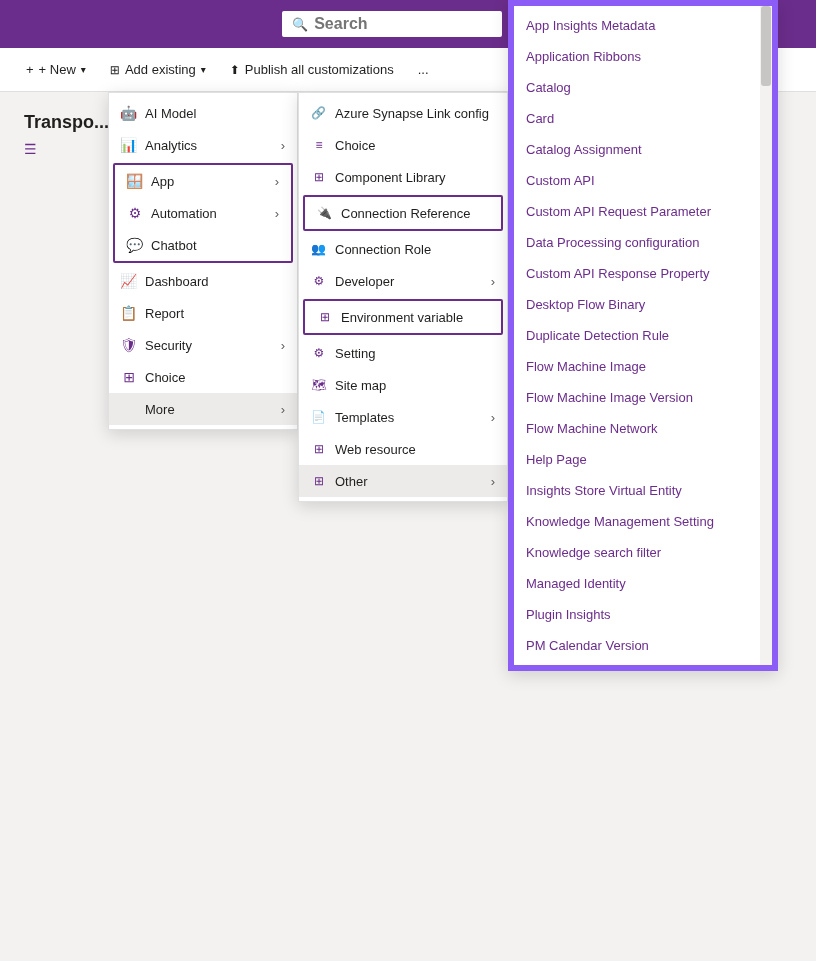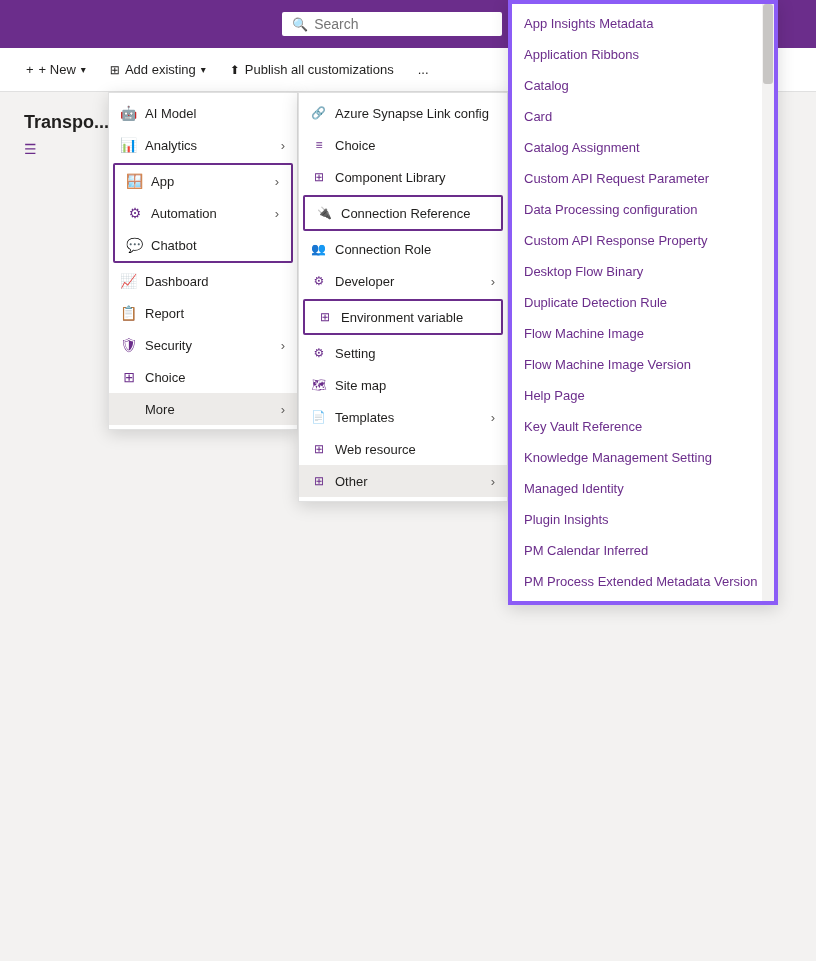--- a/index.html
+++ b/index.html
@@ -28,23 +28,24 @@
       background: white;
       border-radius: 2px;
       padding: 4px 10px;
       gap: 6px;
       width: 220px;
       margin-left: 270px;
     }
     .search-box input {
       border: none;
       outline: none;
-      font-size: 14px;
+      font-size: 16px;
       color: #8b5cf6;
       width: 160px;
+      font-weight: bold;
     }
 
     
     .toolbar {
       background: white;
       height: 44px;
       display: flex;
       align-items: center;
       padding: 0 16px;
       gap: 4px;
@@ -122,21 +123,21 @@
       width: 210px;
       padding: 4px 0;
     }
 
     
     .menu-l3 {
       position: absolute;
       left: 400px;
       top: -92px;
       background: white;
-      border: 4px solid #8b5cf6;
+      border: 6px solid #8b5cf6;
       box-shadow: 0 4px 16px rgba(0,0,0,0.15);
       width: 270px;
       padding: 4px 0;
       max-height: 870px;
       overflow-y: auto;
     }
     .menu-l3 .menu-item {
       color: #6b2d8b;
       font-size: 13px;
     }
@@ -343,20 +344,23 @@
     <div class="menu-item">
       <span>Catalog</span>
     </div>
     <div class="menu-item">
       <span>Card</span>
     </div>
     <div class="menu-item">
       <span>Catalog Assignment</span>
     </div>
     <div class="menu-item">
+      <span>Custom API</span>
+    </div>
+    <div class="menu-item">
       <span>Custom API Request Parameter</span>
     </div>
     <div class="menu-item">
       <span>Data Processing configuration</span>
     </div>
     <div class="menu-item">
       <span>Custom API Response Property</span>
     </div>
     <div class="menu-item">
       <span>Desktop Flow Binary</span>
@@ -364,39 +368,42 @@
     <div class="menu-item">
       <span>Duplicate Detection Rule</span>
     </div>
     <div class="menu-item">
       <span>Flow Machine Image</span>
     </div>
     <div class="menu-item">
       <span>Flow Machine Image Version</span>
     </div>
     <div class="menu-item">
+      <span>Flow Machine Network</span>
+    </div>
+    <div class="menu-item">
       <span>Help Page</span>
     </div>
     <div class="menu-item">
-      <span>Key Vault Reference</span>
+      <span>Insights Store Virtual Entity</span>
     </div>
     <div class="menu-item">
       <span>Knowledge Management Setting</span>
     </div>
     <div class="menu-item">
+      <span>Knowledge search filter</span>
+    </div>
+    <div class="menu-item">
       <span>Managed Identity</span>
     </div>
     <div class="menu-item">
       <span>Plugin Insights</span>
     </div>
     <div class="menu-item">
-      <span>PM Calendar Inferred</span>
-    </div>
-    <div class="menu-item">
-      <span>PM Process Extended Metadata Version</span>
+      <span>PM Calendar Version</span>
     </div>
 
     <div class="scrollbar-track">
       <div class="scrollbar-thumb"></div>
     </div>
   </div>
 
 </div>
 
 </body></html>

